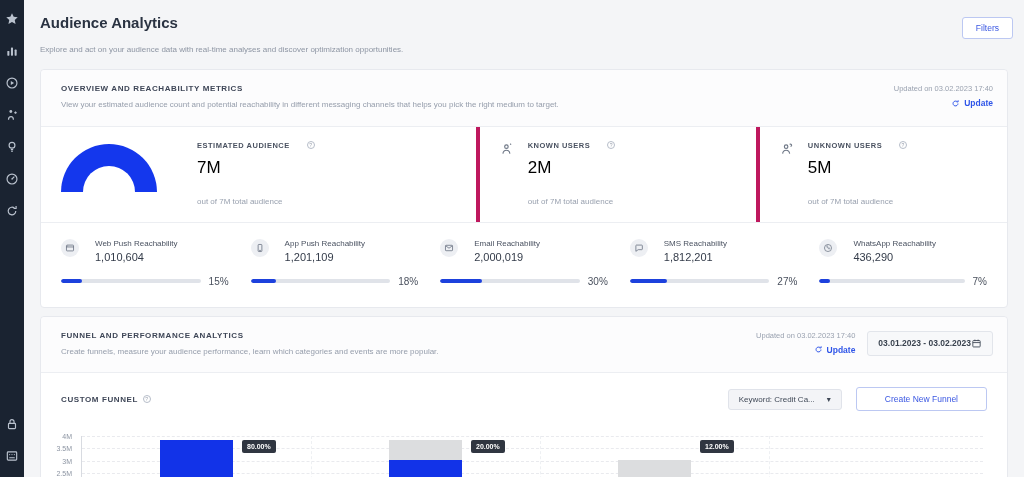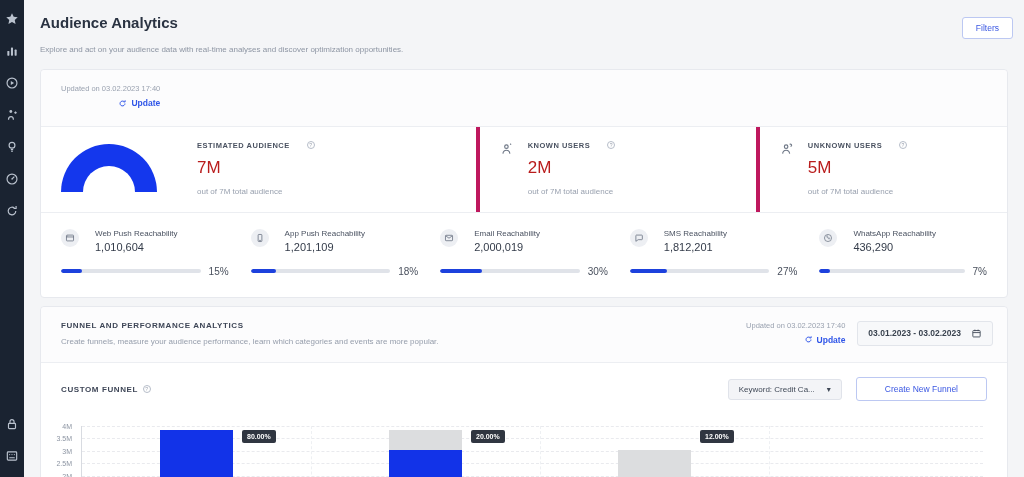--- a/index.html
+++ b/index.html
@@ -36,38 +36,38 @@
   .metric-col{padding:14px 0 16px 20px;display:flex;gap:14px}
   .m1{width:45%;gap:40px}.m2{width:29%}.m3{width:26%}
   .m2,.m3{border-left:4px solid #be185d}
   .gauge{width:96px;height:48px;border-radius:96px 96px 0 0;background:#1437ed;position:relative;margin-top:3px}
   .gauge::after{content:'';position:absolute;left:22px;bottom:0;width:52px;height:26px;border-radius:52px 52px 0 0;background:#fff}
   .m-icon{width:14px;height:14px;color:#6d7685;margin-top:1px;flex-shrink:0}
   .m-icon svg{width:100%;height:100%}
   .metric-label{display:flex;align-items:center;gap:17px;font-size:7.5px;font-weight:bold;letter-spacing:.5px;color:#4a5261}
   .info{display:inline-flex;width:8px;height:8px;border:1px solid #b6bdc9;border-radius:50%;align-items:center;justify-content:center;color:#9aa1ae;font-size:5px;font-weight:normal}
   .info::after{content:"?"}
-  .metric-value{font-size:17px;color:#b91c1c;margin:8px 0 9px;font-weight:500}
+  .metric-value{font-size:17px;color:#000000;margin:8px 0 19px;font-weight:500}
   .metric-cap{font-size:8px;color:#99a1af}
 
   
   .reach{display:flex;border-top:1px solid #eceef2;padding:16px 20px 20px;gap:22px}
   .reach-item{flex:1}
   .reach-top{display:flex;gap:16px}
   .reach-ic{width:18px;height:18px;border-radius:50%;background:#edeff3;display:flex;align-items:center;justify-content:center;color:#6d7685;flex-shrink:0}
   .reach-ic svg{width:10px;height:10px}
   .reach-label{font-size:8px;color:#4a5261}
   .reach-value{font-size:11px;color:#333b49;margin-top:3px}
   .reach-bar-row{display:flex;align-items:center;gap:8px;margin-top:13px}
   .track{flex:1;height:4px;background:#e0e3e9;border-radius:2px;overflow:hidden}
   .fill{height:100%;background:#1d41dd;border-radius:2px}
   .pct{font-size:10px;color:#49505d}
 
   
-  .datebox{display:flex;align-items:center;gap:10px;background:#f7f8fa;border:1px solid #e2e5eb;border-radius:3px;padding:6px 10px;font-size:8.5px;font-weight:bold;color:#39424f;cursor:pointer}
+  .datebox{display:flex;align-items:center;background:#f7f8fa;border:1px solid #e2e5eb;border-radius:3px;padding:6px 10px;font-size:8.5px;font-weight:bold;color:#39424f;cursor:pointer}
   .datebox svg{width:11px;height:11px;color:#444d5b}
   .funnel-controls{display:flex;justify-content:space-between;align-items:center;padding:14px 20px 0}
   .cf-title{display:flex;align-items:center;gap:5px;font-size:8px;font-weight:bold;letter-spacing:.6px;color:#3e4657}
   .ctrl-right{display:flex;gap:14px;align-items:center}
   .dropdown{display:flex;align-items:center;gap:12px;background:#f3f4f7;border:1px solid #e0e3ea;border-radius:3px;padding:5px 10px;font-size:8px;color:#3f4856;cursor:pointer}
   .caret::after{content:"▾";font-size:8px;color:#3f4856}
   .btn-create{background:#fff;border:1px solid #bcc8f2;color:#3a57e2;font-size:8.5px;padding:6px 28px;border-radius:3px;cursor:pointer;font-family:inherit}
 
   
   .chart-wrap{position:relative;margin:25px 24px 0 0;height:90px}
@@ -150,20 +150,24 @@
   <div class="page-header">
     <div>
       <h1 class="page-title">Audience Analytics</h1>
       <p class="page-sub">Explore and act on your audience data with real-time analyses and discover optimization opportunities.</p>
     </div>
     <button class="btn-outline">Filters</button>
   </div>
 
   <section class="card">
     <div class="card-head">
+      <div>
+        <div class="sec-title">OVERVIEW AND REACHABILITY METRICS</div>
+        <div class="sec-desc">View your estimated audience count and potential reachability in different messaging channels that helps you pick the right medium to target.</div>
+      </div>
       <div class="upd-col">
         <div class="updated">Updated on 03.02.2023 17:40</div>
         <span class="update-link">
           <svg viewBox="0 0 24 24" fill="none" stroke="currentColor" stroke-width="2.6">
               <path d="M18.5 12a6.5 6.5 0 1 1-1.9-4.6"></path>
               <path d="M19 3.5v4.2h-4.2"></path>
             </svg>
           <span>Update</span>
         </span>
       </div>

